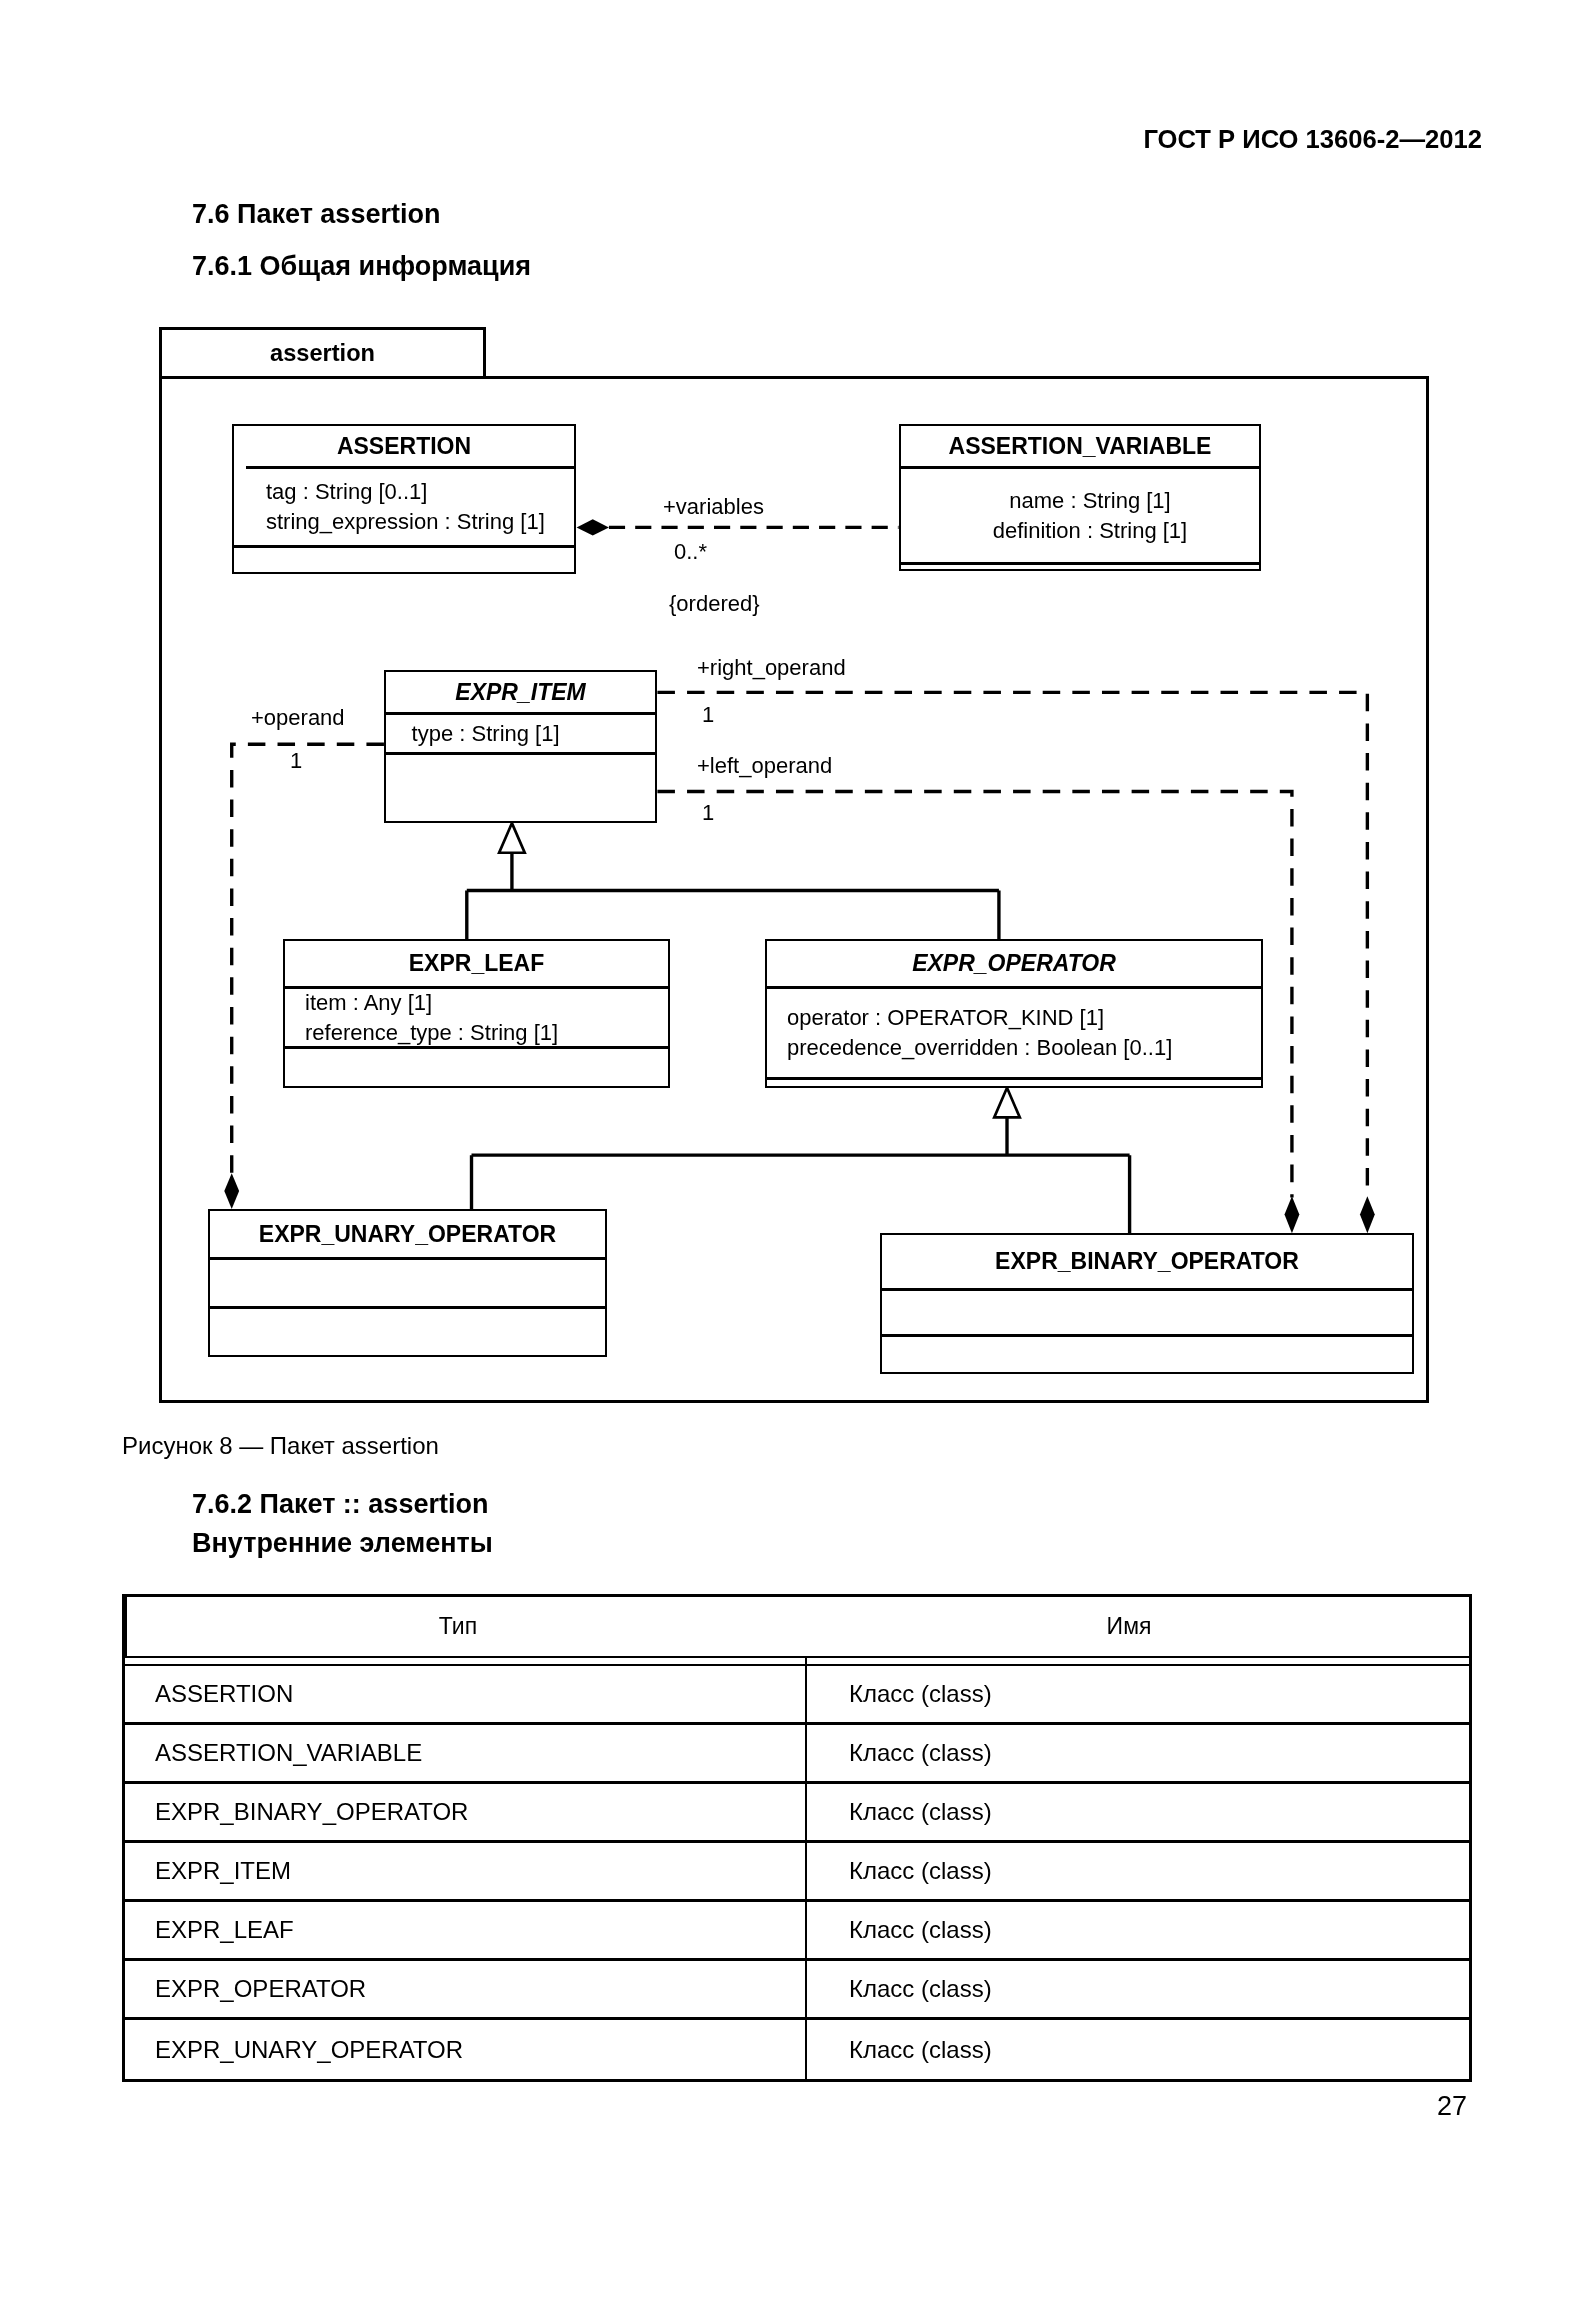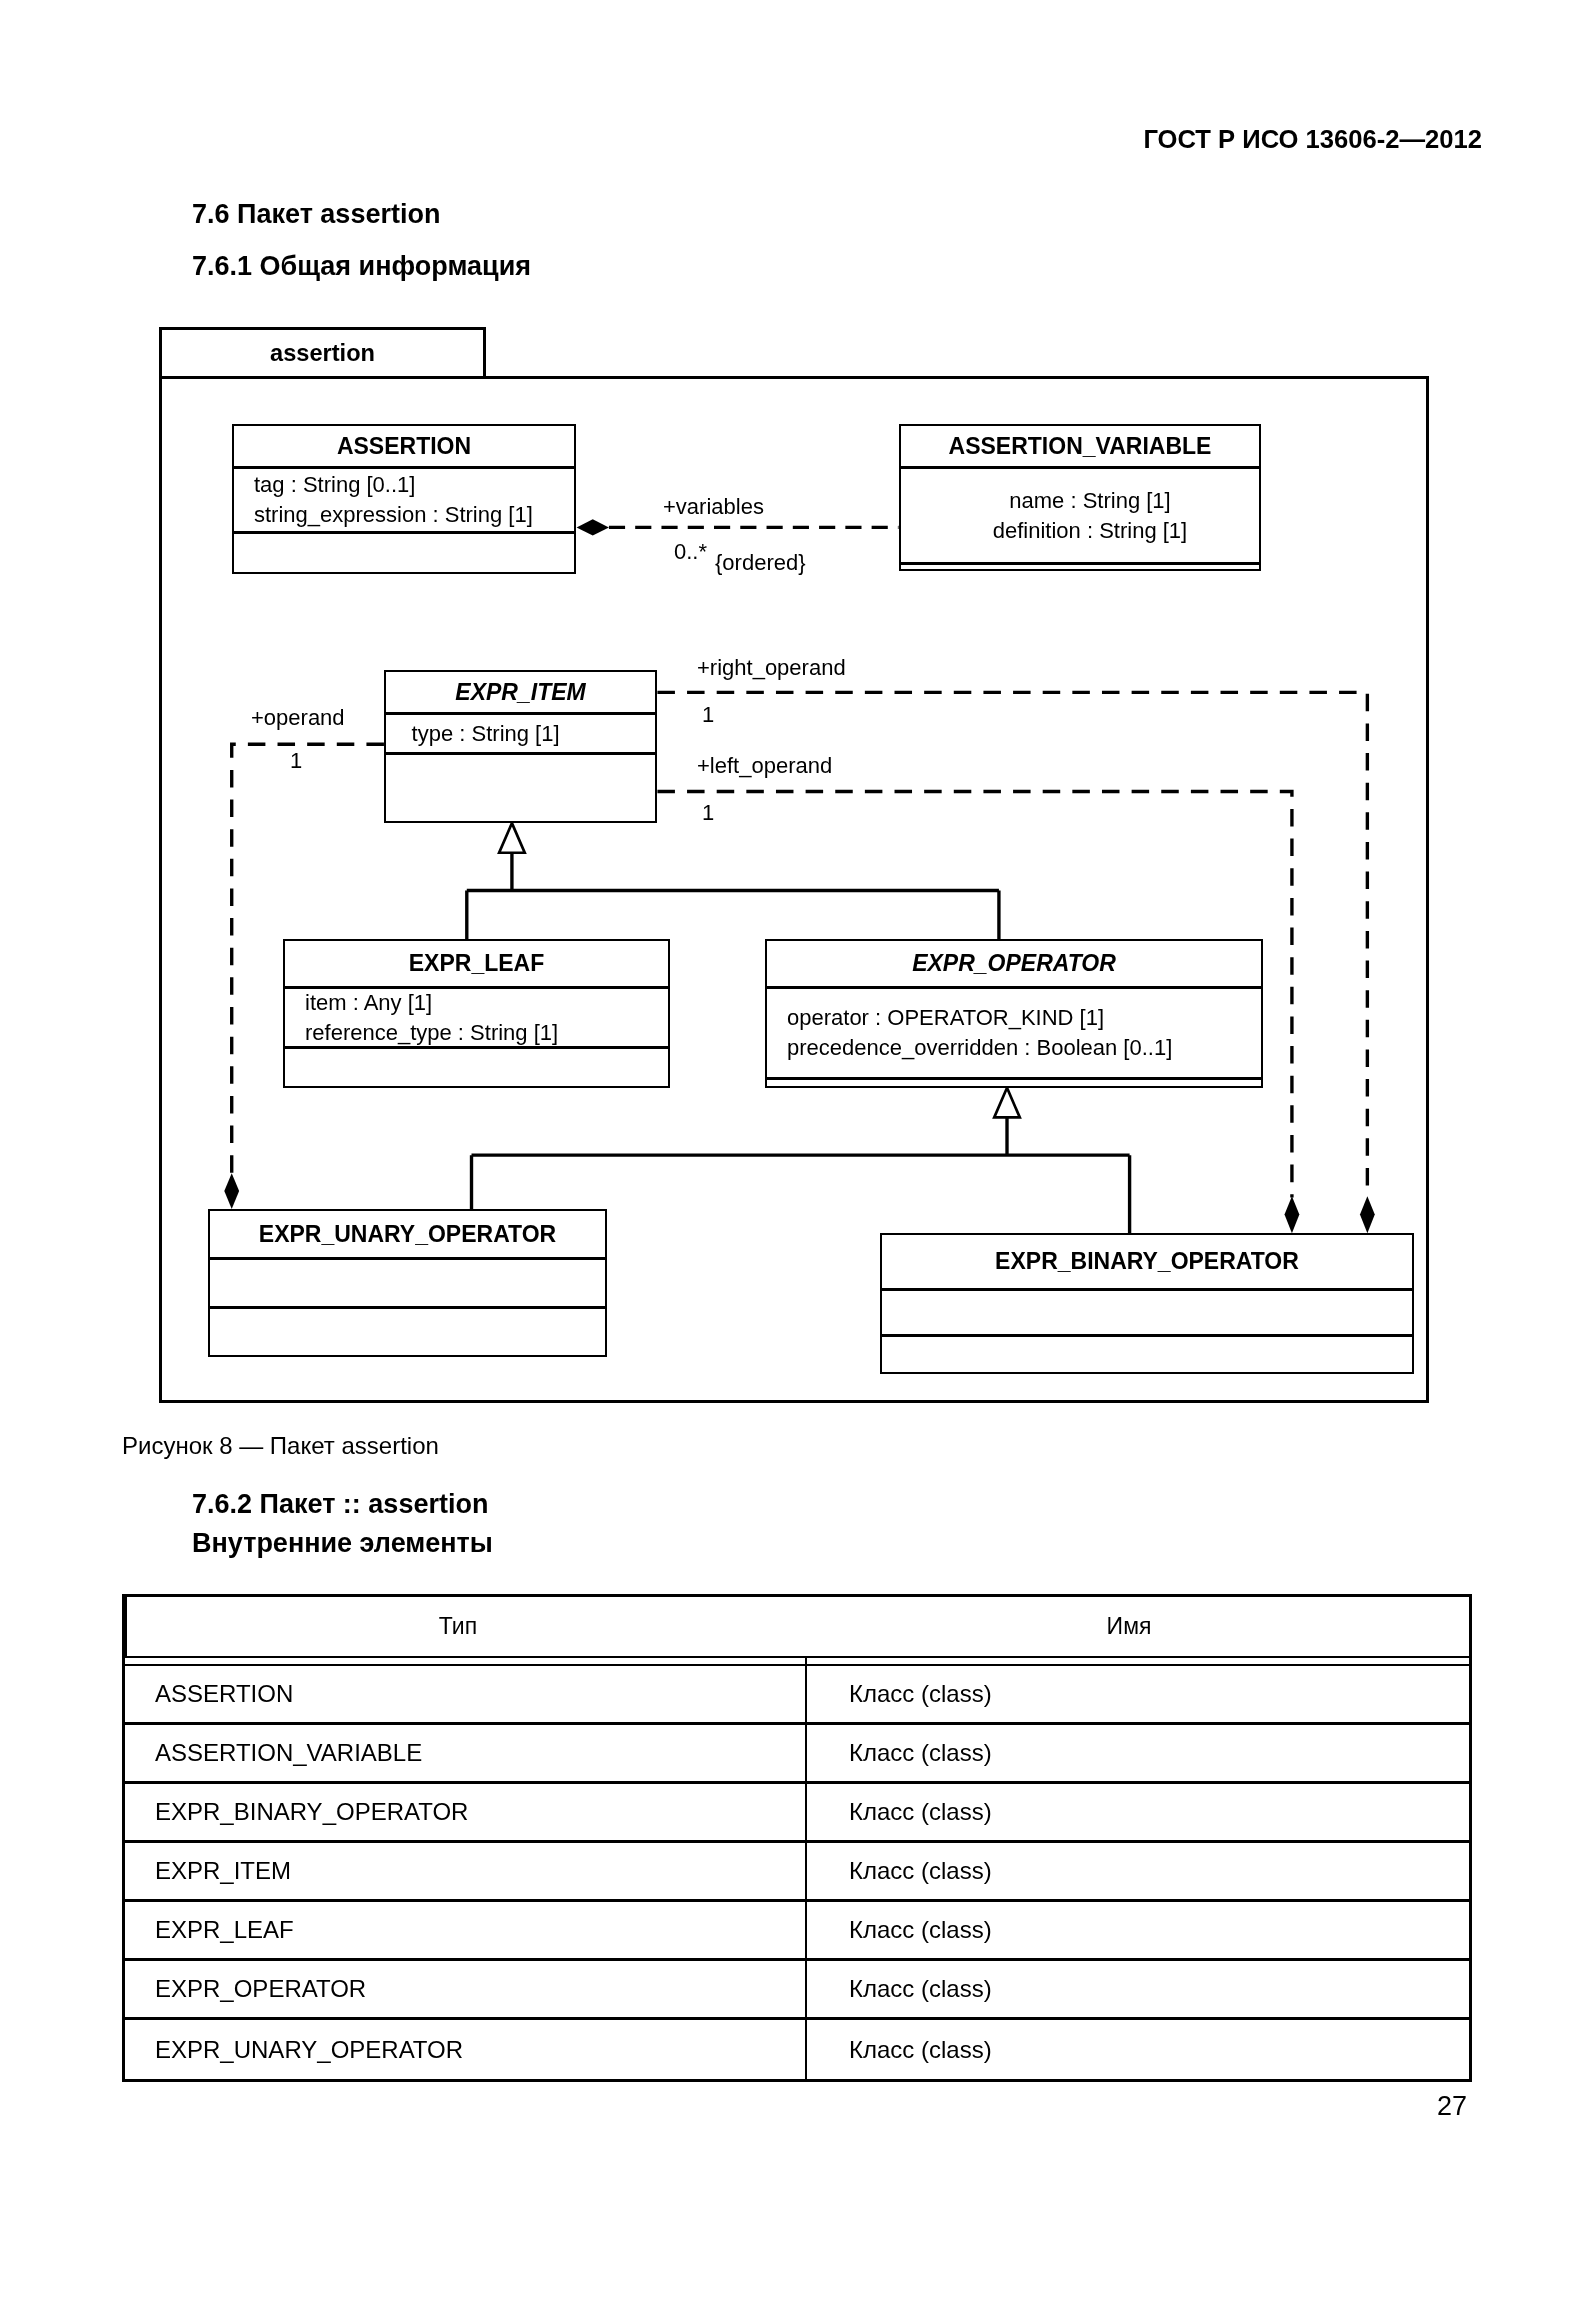--- a/index.html
+++ b/index.html
@@ -101,21 +101,21 @@
     </g>
 
     <g>
       <polygon points="1495,1615 1514,1659 1476,1659" fill="#fff" stroke="#000" stroke-width="4"></polygon>
       <path d="M 1495 1659 V 1715 M 700 1715 H 1677 M 700 1715 V 1795 M 1677 1715 V 1831" fill="none" stroke="#000" stroke-width="5"></path>
     </g>
   </svg>
 
   <div class="uml-class" style="left:232px;top:424px;width:344px;height:150px;">
     <div class="uml-title" style="height:40px;">ASSERTION</div>
-    <div class="uml-attrs" style="height:65px;">
+    <div class="uml-attrs" style="height:79px;margin-left:12px;">
       <div>tag : String [0..1]</div>
       <div>string_expression : String [1]</div>
     </div>
     <div class="uml-empty"></div>
   </div>
 
   <div class="uml-class" style="left:899px;top:424px;width:362px;height:147px;">
     <div class="uml-title" style="height:40px;">ASSERTION_VARIABLE</div>
     <div class="uml-attrs" style="height:96px;text-align:center;">
       <div>name : String [1]</div>
@@ -157,21 +157,21 @@
   </div>
 
   <div class="uml-class" style="left:880px;top:1233px;width:534px;height:141px;">
     <div class="uml-title" style="height:53px;">EXPR_BINARY_OPERATOR</div>
     <div class="uml-mid" style="height:46px;"></div>
     <div class="uml-empty"></div>
   </div>
 
   <div class="edge-label" style="left:663px;top:494px;">+variables</div>
   <div class="edge-label" style="left:674px;top:539px;">0..*</div>
-  <div class="edge-label" style="left:669px;top:550px;margin-left:46px;">{ordered}</div>
+  <div class="edge-label" style="left:669px;top:591px;">{ordered}</div>
 
   <div class="edge-label" style="left:697px;top:655px;">+right_operand</div>
   <div class="edge-label" style="left:702px;top:702px;">1</div>
 
   <div class="edge-label" style="left:697px;top:753px;">+left_operand</div>
   <div class="edge-label" style="left:702px;top:800px;">1</div>
 
   <div class="edge-label" style="left:251px;top:705px;">+operand</div>
   <div class="edge-label" style="left:290px;top:748px;">1</div>
 

